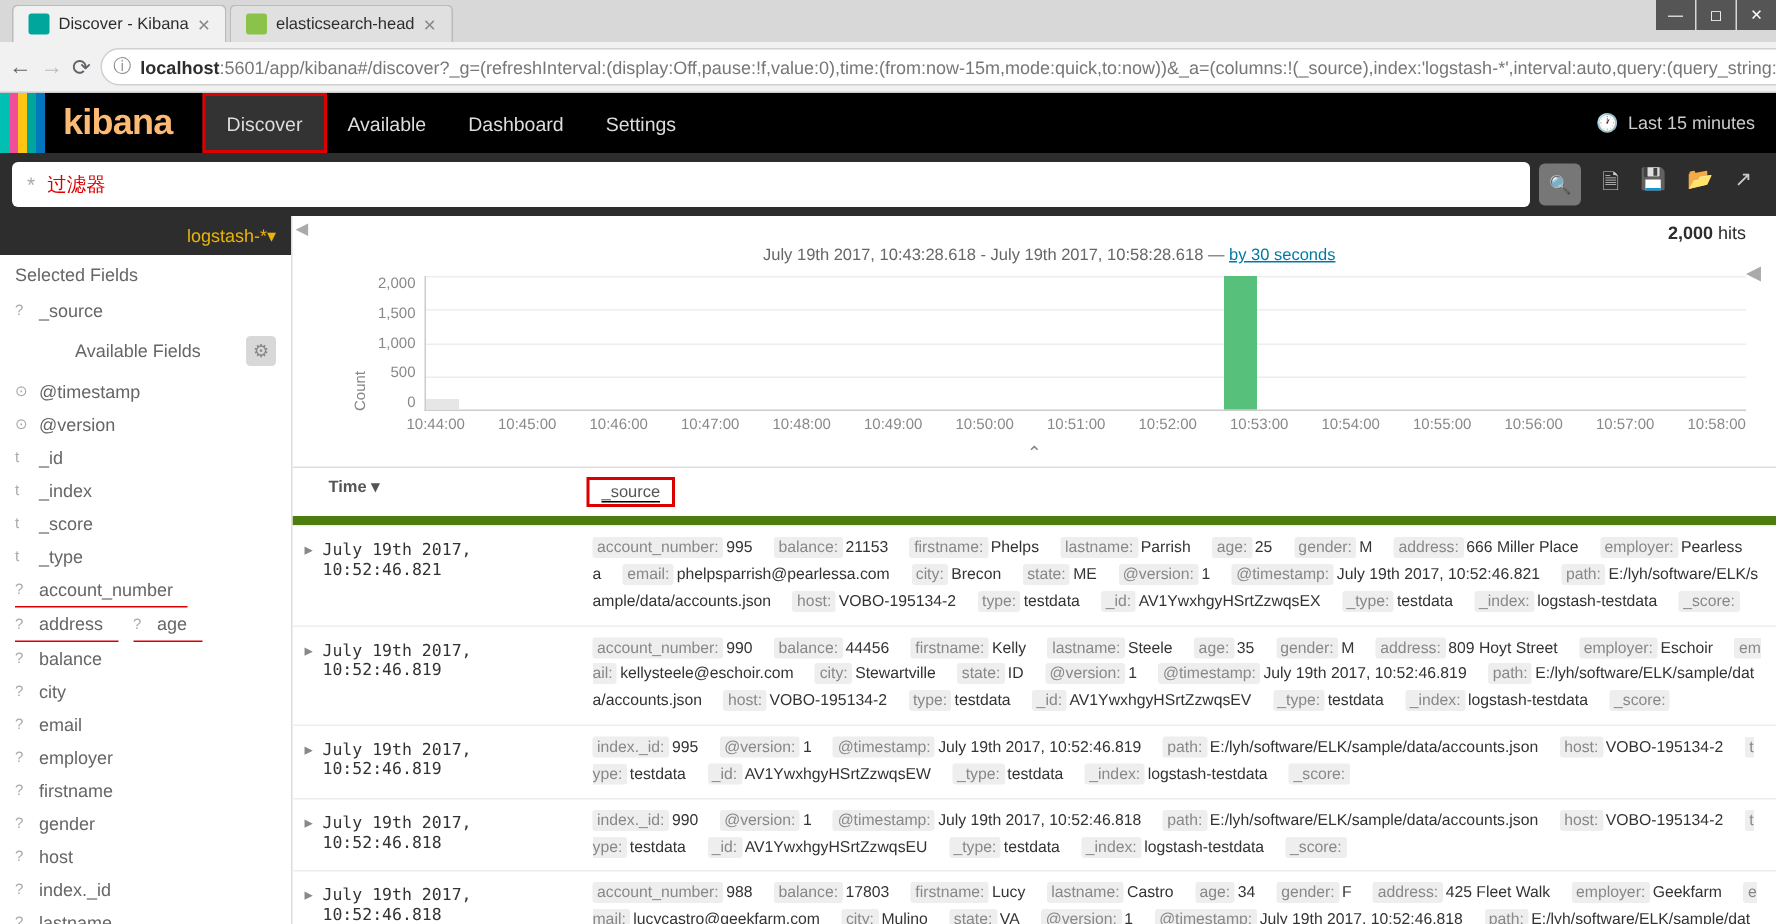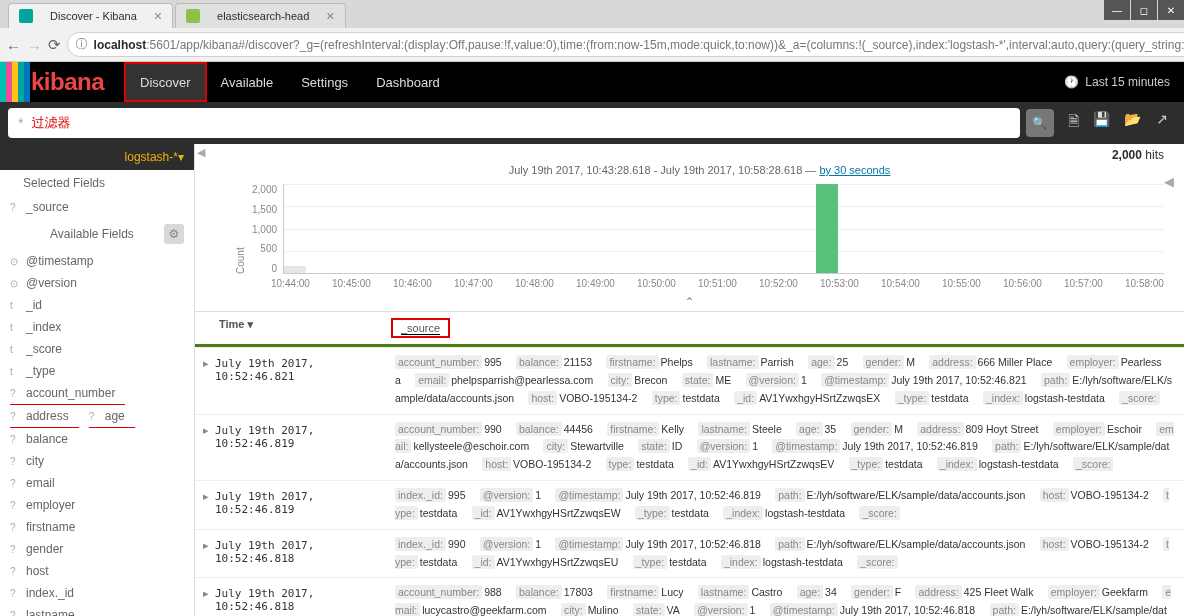--- a/index.html
+++ b/index.html
@@ -1,53 +1,53 @@
 <!DOCTYPE html>
 <html><head>
 <meta charset="utf-8">
 <style>
 * { box-sizing: border-box; margin: 0; padding: 0; font-family: Arial, sans-serif; }
 body { font-size: 12px; color: #2d2d2d; background: #fff; }
 
 .browser-chrome { background: #f1f1f1; border-bottom: 1px solid #ccc; }
 .tab-bar { display: flex; align-items: flex-end; height: 28px; padding-left: 8px; background: #d8d8d8; }
-.tab { display: flex; align-items: center; padding: 4px 10px; background: #f1f1f1; border: 1px solid #bbb; border-bottom: none; border-radius: 4px 4px 0 0; margin-right: 2px; font-size: 11px; gap: 17px; }
+.tab { display: flex; align-items: center; padding: 4px 10px; background: #f1f1f1; border: 1px solid #bbb; border-bottom: none; border-radius: 4px 4px 0 0; margin-right: 2px; font-size: 11px; gap: 6px; }
 .tab-inactive { background: #e0e0e0; }
 .tab .favicon { width: 14px; height: 14px; background: #00a69b; border-radius: 2px; display: inline-block; }
 .tab-close { color: #888; font-size: 14px; cursor: pointer; }
 .win-controls { position: absolute; right: 0; top: 0; display: flex; }
 .win-controls span { width: 26px; height: 20px; display: flex; align-items: center; justify-content: center; background: #555; color: #fff; font-size: 10px; margin-left: 1px; cursor: pointer; }
 
 .addr-bar { display: flex; align-items: center; padding: 4px 6px; gap: 6px; }
 .addr-bar .nav-icon { width: 18px; text-align: center; color: #5f6368; font-size: 15px; cursor: pointer; }
 .addr-input { flex: 1; display: flex; align-items: center; border: 1px solid #d0d0d0; border-radius: 14px; padding: 3px 8px; font-size: 12px; background: #fff; }
 .addr-input .info-icon { color: #888; margin-right: 6px; }
 .addr-input .host { font-weight: bold; }
 .addr-input .path { color: #777; white-space: nowrap; overflow: hidden; }
 
 .kibana-header { display: flex; align-items: center; background: #000; height: 40px; }
 .logo-stripes { display: flex; height: 40px; }
 .logo-stripes span { width: 6px; height: 40px; }
-.logo-text { color: #ef4444; font-size: 24px; font-weight: bold; margin: 0 20px 0 1px; letter-spacing: -0.5px; }
+.logo-text { color: #fdba74; font-size: 24px; font-weight: bold; margin: 0 20px 0 12px; letter-spacing: -0.5px; }
 .nav-item { color: #ddd; padding: 0 14px; height: 40px; display: flex; align-items: center; font-size: 13px; cursor: pointer; }
 .nav-item.active { background: #333; border: 2px solid #d00; }
 .time-picker { margin-left: auto; color: #ccc; display: flex; align-items: center; padding: 0 14px; font-size: 12px; gap: 6px; }
 
 .search-bar { display: flex; align-items: center; background: #2d2d2d; padding: 6px 8px; gap: 6px; }
 .search-input { flex: 1; background: #fff; border-radius: 4px; padding: 6px 10px; display: flex; align-items: center; gap: 8px; }
 .search-input .star { color: #aaa; font-size: 14px; }
 .search-input .filter-text { color: #d00; font-size: 13px; }
 .search-submit { background: #777; color: #fff; width: 28px; height: 28px; border-radius: 4px; display: flex; align-items: center; justify-content: center; cursor: pointer; }
 .search-actions { display: flex; gap: 14px; color: #ccc; padding: 0 8px; }
 .search-actions span { cursor: pointer; font-size: 14px; }
 
 .main-layout { display: flex; height: calc(616px - 108px); }
 .sidebar { width: 195px; border-right: 1px solid #ddd; overflow-y: auto; font-size: 12px; }
 .index-selector { background: #2d2d2d; color: #eab308; padding: 6px 10px; display: flex; justify-content: flex-end; align-items: center; }
-.sidebar-section { padding: 6px 23px; color: #666; font-size: 12px; }
+.sidebar-section { padding: 6px 10px; color: #666; font-size: 12px; }
 .field-item { padding: 4px 10px; color: #666; display: flex; align-items: center; gap: 6px; cursor: pointer; }
 .field-icon { color: #aaa; font-size: 10px; width: 10px; }
 .field-item.marked { border-bottom: 1.5px solid #d00; display: inline-flex; margin-left: 10px; padding-left: 0; }
 .available-header { display: flex; justify-content: space-between; align-items: center; padding: 6px 10px; color: #666; margin-left: 40px; }
 .gear-icon { background: #d8d8d8; width: 20px; height: 20px; border-radius: 3px; display: flex; align-items: center; justify-content: center; color: #888; cursor: pointer; }
 
 .content { flex: 1; position: relative; overflow-x: hidden; }
 .hits-bar { position: absolute; right: 20px; top: 4px; font-size: 12px; }
 .hits-bar .num { font-weight: bold; }
 .collapse-btn { position: absolute; left: 2px; top: 2px; color: #aaa; font-size: 11px; cursor: pointer; }
@@ -61,21 +61,21 @@
 .plot { flex: 1; position: relative; height: 90px; border-bottom: 1px solid #ccc; border-left: 1px solid #ccc; }
 .grid-line { position: absolute; left: 0; right: 0; border-top: 1px solid #eee; }
 .bar { position: absolute; bottom: 0; width: 22px; }
 .x-axis { display: flex; justify-content: space-between; margin: 4px 0 0 36px; font-size: 10px; color: #888; }
 .x-label { text-align: center; font-size: 10px; color: #888; margin-top: 2px; }
 .expand-arrow { position: absolute; right: 10px; top: 30px; color: #aaa; font-size: 13px; cursor: pointer; }
 
 .collapse-bar { text-align: center; padding: 2px; color: #888; cursor: pointer; border-bottom: 1px solid #ddd; }
 
 .table-area { font-size: 11px; }
-.table-header { display: flex; padding: 6px 10px 6px 24px; border-bottom: 3px solid #4d7c0f; font-weight: bold; color: #555; }
+.table-header { display: flex; padding: 6px 10px 6px 24px; border-bottom: 6px solid #4d7c0f; font-weight: bold; color: #555; }
 .col-time { width: 180px; }
 .col-source { flex: 1; }
 .source-header-box { border: 2px solid #d00; padding: 2px 8px; margin-left: -8px; display: inline-block; font-weight: normal; }
 .source-header-box .underline { border-bottom: 1px solid #000; }
 
 .doc-row { display: flex; padding: 6px 10px 6px 8px; border-top: 1px solid #eee; align-items: flex-start; }
 .doc-expand { width: 12px; color: #888; cursor: pointer; padding-top: 3px; }
 .doc-time { width: 180px; font-family: monospace; font-size: 11px; color: #333; padding-top: 3px; }
 .doc-source { flex: 1; font-family: monospace; font-size: 10.5px; line-height: 1.7; color: #555; word-break: break-all; }
 .doc-source .k { background: #eee; color: #888; padding: 1px 3px; border-radius: 2px; margin-right: 2px; }
@@ -121,22 +121,22 @@
   <div class="logo-stripes" id="logo-stripes">
       <span style="background: rgb(0, 191, 179);"></span>
       <span style="background: rgb(240, 78, 152);"></span>
       <span style="background: rgb(254, 197, 20);"></span>
       <span style="background: rgb(0, 166, 155);"></span>
       <span style="background: rgb(2, 119, 189);"></span>
     </div>
   <div class="logo-text">kibana</div>
   <div class="nav-item active">Discover</div>
     <div class="nav-item">Available</div>
+    <div class="nav-item">Dashboard</div>
     <div class="nav-item">Settings</div>
-    <div class="nav-item">Dashboard</div>
   <div class="time-picker">
     <span>🕐</span>
     <span>Last 15 minutes</span>
   </div>
 </div>
 
 <div class="search-bar">
   <div class="search-input">
     <span class="star">*</span>
     <span class="filter-text">过滤器</span>

